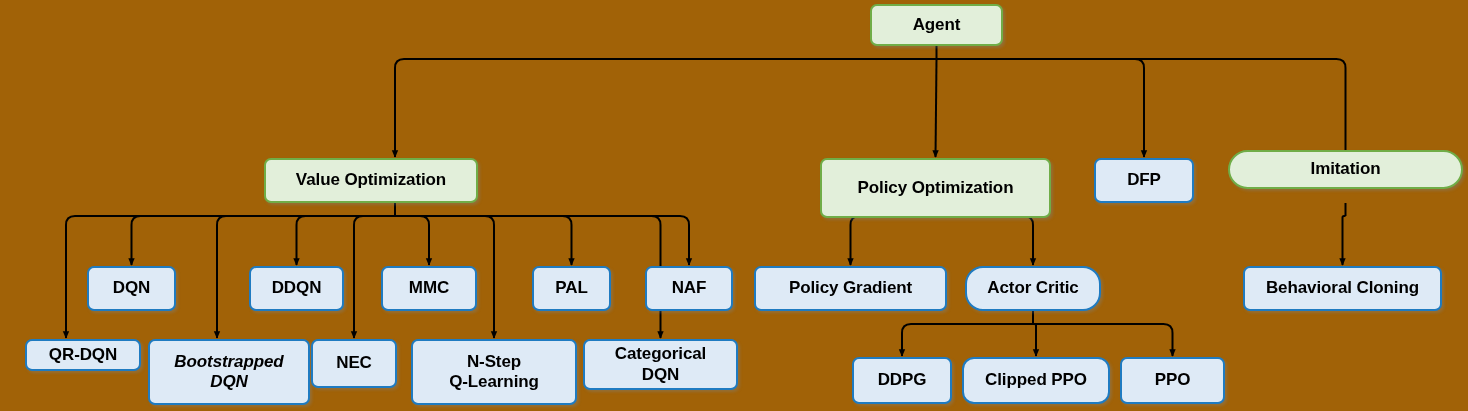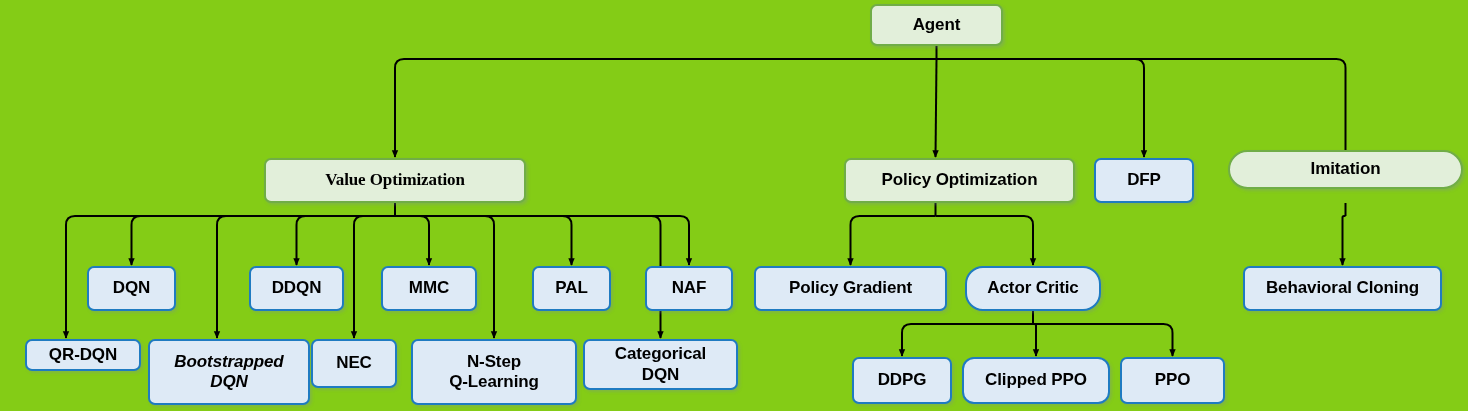--- a/index.html
+++ b/index.html
@@ -4,21 +4,21 @@
 <style>
   html, body {
     margin: 0;
     padding: 0;
     background: #ffffff;
   }
   #canvas {
     position: relative;
     width: 1468px;
     height: 411px;
-    background: #84cc16;
+    background: #a16207;
     font-family: "Liberation Sans", sans-serif;
     overflow: hidden;
   }
   #edges {
     position: absolute;
     left: 0;
     top: 0;
     width: 1468px;
     height: 411px;
     pointer-events: none;
@@ -82,22 +82,22 @@
         <path d="M1033,311 L1033,324"></path>
         <path d="M1033,324 L911,324 Q902,324 902,333 L902,356" marker-end="url(#arrowhead)"></path>
         <path d="M1033,324 L1034.5,324 Q1036,324 1036,325.5 L1036,356" marker-end="url(#arrowhead)"></path>
         <path d="M1033,324 L1163.5,324 Q1172.5,324 1172.5,333 L1172.5,356" marker-end="url(#arrowhead)"></path>
         <path d="M1345.5,203 L1345.5,216"></path>
         <path d="M1345.5,216 L1344,216 Q1342.5,216 1342.5,217.5 L1342.5,265" marker-end="url(#arrowhead)"></path>
       </g>
   </svg>
   <div id="nodes-layer">
       <div class="node green" style="left: 870px; top: 4px; width: 133px; height: 42px;">Agent</div>
-      <div class="node green" style="left: 264px; top: 158px; width: 262px; height: 45px; font-family: Liberation Serif, serif;">Value Optimization</div>
-      <div class="node green" style="left: 820px; top: 158px; width: 231px; height: 45px; margin-left: 24px;">Policy Optimization</div>
+      <div class="node green" style="left: 264px; top: 158px; width: 214px; height: 45px;">Value Optimization</div>
+      <div class="node green" style="left: 820px; top: 158px; width: 231px; height: 60px;">Policy Optimization</div>
       <div class="node blue" style="left: 1094px; top: 158px; width: 100px; height: 45px;">DFP</div>
       <div class="node green" style="left: 1228px; top: 150px; width: 235px; height: 39px; border-radius: 22px;">Imitation</div>
       <div class="node blue" style="left: 87px; top: 266px; width: 89px; height: 45px;">DQN</div>
       <div class="node blue" style="left: 249px; top: 266px; width: 95px; height: 45px;">DDQN</div>
       <div class="node blue" style="left: 381px; top: 266px; width: 96px; height: 45px;">MMC</div>
       <div class="node blue" style="left: 532px; top: 266px; width: 79px; height: 45px;">PAL</div>
       <div class="node blue" style="left: 645px; top: 266px; width: 88px; height: 45px;">NAF</div>
       <div class="node blue" style="left: 754px; top: 266px; width: 193px; height: 45px;">Policy Gradient</div>
       <div class="node blue" style="left: 965px; top: 266px; width: 136px; height: 45px; border-radius: 18px;">Actor Critic</div>
       <div class="node blue" style="left: 1243px; top: 266px; width: 199px; height: 45px;">Behavioral Cloning</div>

